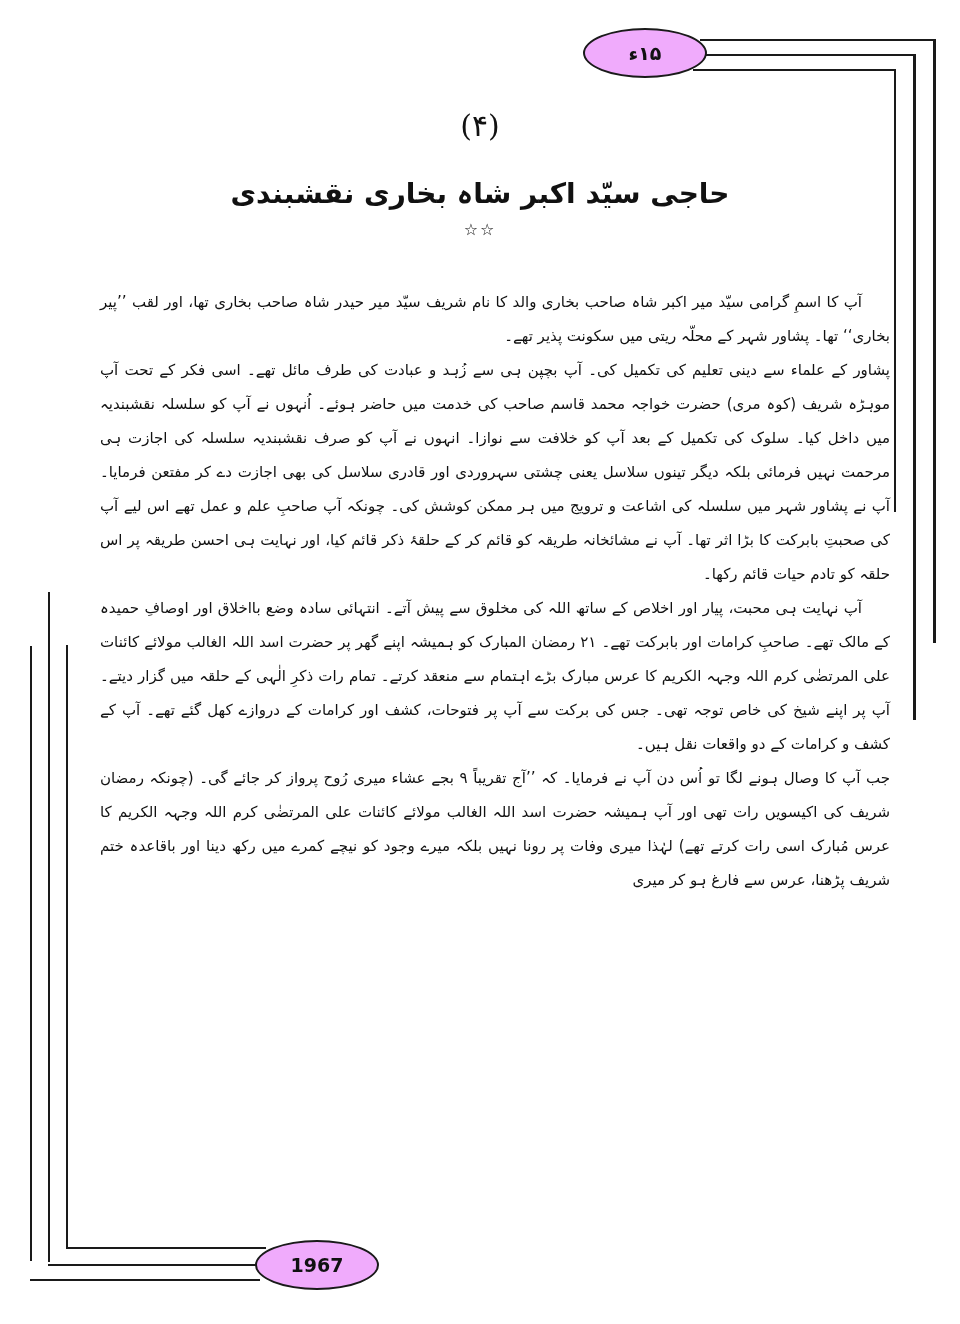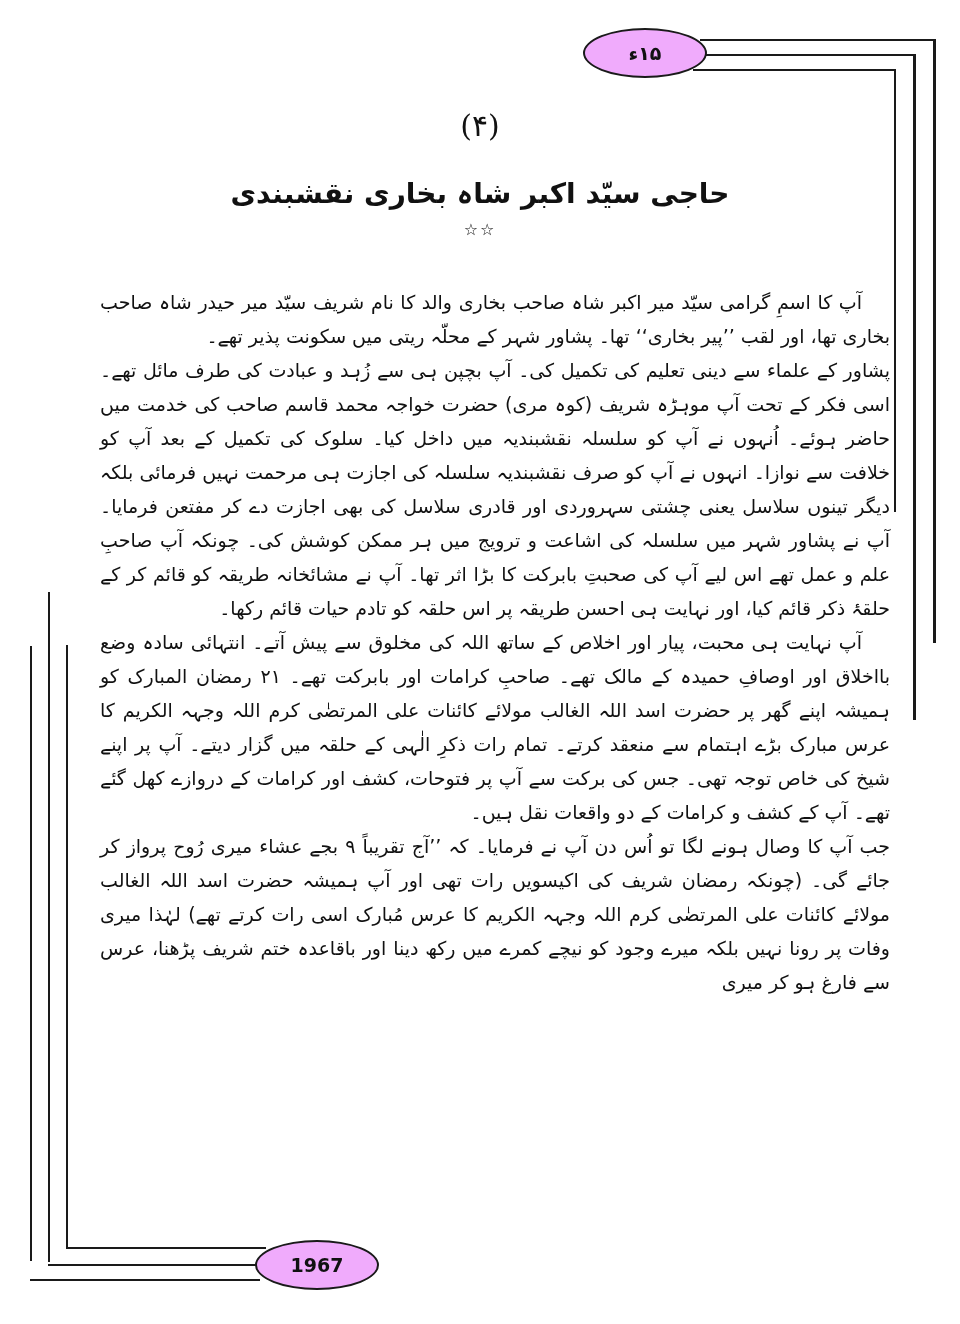--- a/index.html
+++ b/index.html
@@ -2,21 +2,21 @@
 <html><head>
 <meta charset="utf-8">
 <style>
   html, body { margin:0; padding:0; background:#ffffff; }
   body { width:960px; height:1324px; position:relative; overflow:hidden; font-family:"DejaVu Sans", sans-serif; color:#111; }
   .line { position:absolute; background:#1a1a1a; }
   .oval { position:absolute; border:2px solid #1a1a1a; border-radius:50%; background:#f0abfc; display:flex; align-items:center; justify-content:center; font-weight:bold; font-size:19px; direction:rtl; }
   .chapter-no { position:absolute; left:0; width:960px; top:108px; text-align:center; font-size:30px; font-family:"DejaVu Serif", serif; }
   .title { position:absolute; left:0; width:960px; top:160px; text-align:center; font-size:28px; font-weight:bold; direction:rtl;margin-top:17px; }
   .stars { position:absolute; left:0; width:960px; top:220px; text-align:center; font-size:16px; letter-spacing:2px; }
-  .body { position:absolute; left:100px; width:790px; top:285px; direction:rtl; text-align:justify; font-size:19px; line-height:34px; }
+  .body { position:absolute; left:100px; width:790px; top:285px; direction:rtl; text-align:justify; font-size:15px; line-height:34px; }
   .body p { margin:0 0 0 0; }
   .body .indent { text-indent:28px; }
 </style>
 </head>
 <body>
 
 <div class="line" style="left:700px; top:39px; width:235px; height:2px;"></div>
 <div class="line" style="left:933px; top:39px; width:3px; height:604px;"></div>
 <div class="line" style="left:705px; top:54px; width:211px; height:2px;"></div>
 <div class="line" style="left:913px; top:54px; width:3px; height:666px;"></div>

